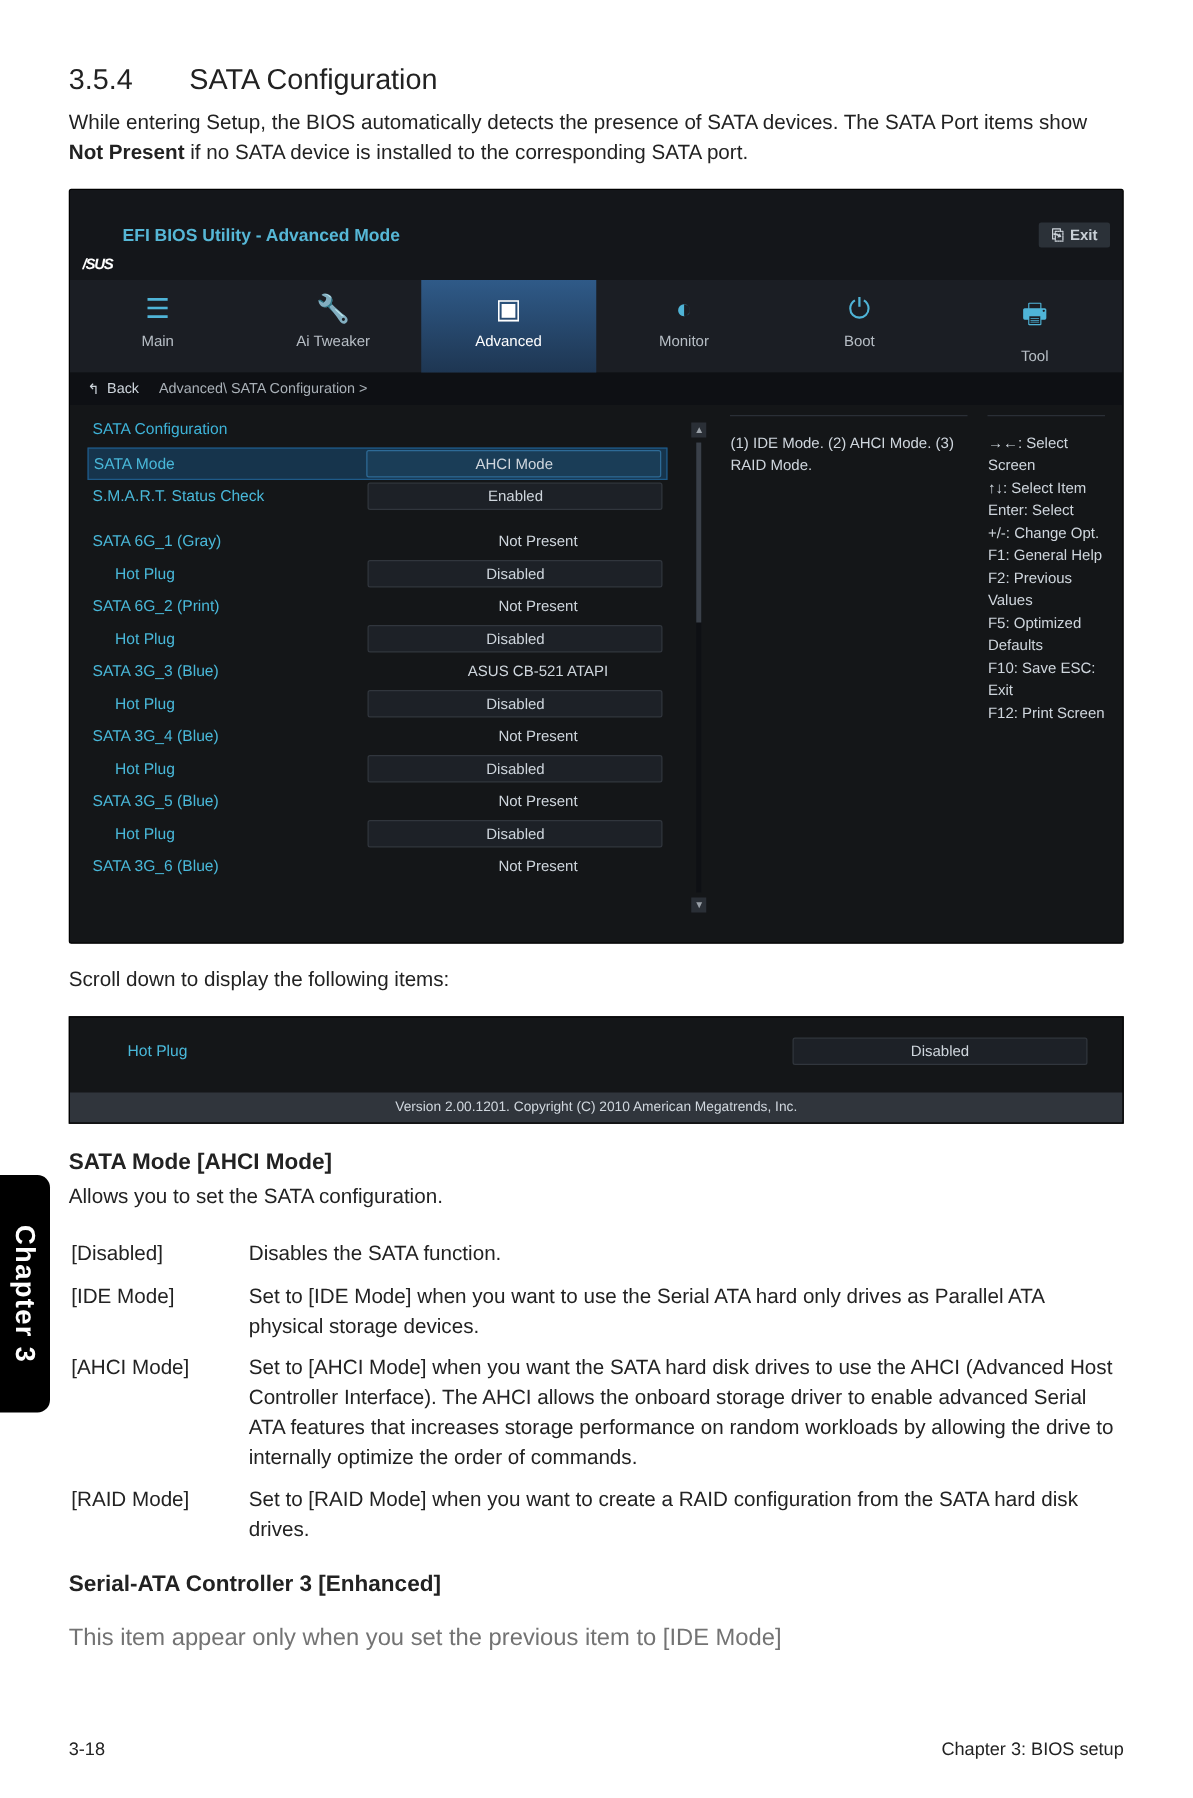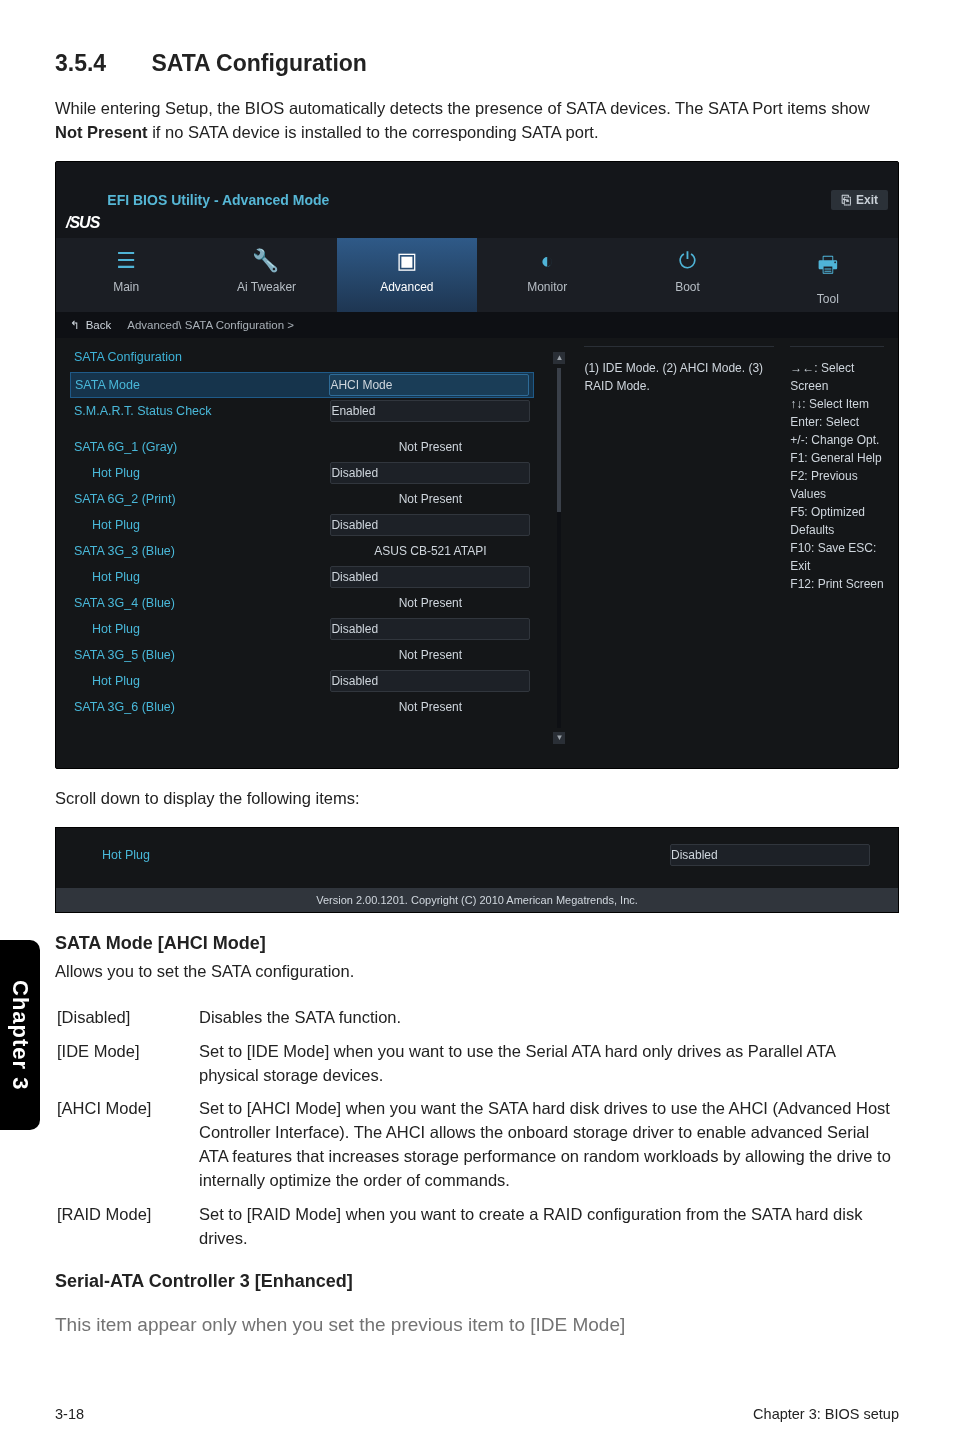--- a/index.html
+++ b/index.html
@@ -1,45 +1,45 @@
 <!DOCTYPE html>
 <html><head>
   <meta charset="utf-8">
   <style>
     * { margin:0; padding:0; box-sizing:border-box; font-family:Arial,Helvetica,sans-serif; }
     body { background:#fff; color:#333; width:954px; }
     .page { padding:50px 55px 40px 55px; }
-    .h-section { font-size:23px; font-weight:bold; margin-bottom:20px; color:#222; }
+    .h-section { font-size:23px; font-weight:normal; margin-bottom:10px; color:#222; }
     .h-section .num { display:inline-block; width:90px; }
     .body-text { font-size:16.5px; line-height:1.45; margin-bottom:16px; color:#222; }
     .bold { font-weight:bold; }
 
     .bios-window { background:#141618; border:1px solid #000; border-radius:2px; overflow:hidden; font-size:12px; color:#a9b0b7; }
     .bios-titlebar { display:flex; align-items:center; justify-content:space-between; padding:6px 10px; background:#14161a; color:#56b7d6; font-weight:bold; }
     .bios-title-left { display:flex; align-items:center; gap:8px; font-size:14px; }
-    .asus-logo { font-style:italic; font-weight:900; letter-spacing:-1px; color:#fff; font-size:16px;margin-top:46px; }
+    .asus-logo { font-style:italic; font-weight:900; letter-spacing:-1px; color:#fff; font-size:12px;margin-top:46px; }
     .exit-btn { display:flex; align-items:center; gap:5px; background:#2b3138; padding:3px 10px; border-radius:2px; color:#c9d0d7; font-size:12px; }
     .tabs { display:flex; background:#1b1e24; }
     .tab { flex:1; text-align:center; padding:10px 0 6px 0; display:flex; flex-direction:column; align-items:center; gap:6px; color:#b7bec5; }
     .tab.active { background:linear-gradient(#2f5a88,#1e3652); color:#fff; }
     .tab-icon { font-size:22px; color:#4fb4d7; }
     .tab.active .tab-icon { color:#fff; }
     .tab-label { font-size:12px; }
     .crumb { background:#0e1014; padding:6px 14px; display:flex; align-items:center; gap:16px; font-size:11.5px; }
     .back-btn { display:flex; align-items:center; gap:6px; color:#cfd6dd; }
     .body-area { display:flex; padding:8px 14px 18px 14px; gap:18px; min-height:430px; }
     .left-col { flex:1.55; }
     .right-col { flex:1; display:flex; flex-direction:row; gap:16px; font-size:12px; color:#cfd6dd; }
     .right-box { border-top:1px solid #2a2f36; padding-top:12px; line-height:1.5; }
     .heading-row { color:#3eb3d8; font-size:12.5px; padding:4px 4px 8px 4px; }
     .row { display:flex; align-items:center; justify-content:space-between; padding:2px 4px; height:26px; }
     .row.selected { background:#16344c; border:1px solid #1f5a88; }
     .row-label { color:#49b8d9; font-size:12.5px; }
     .row.indent .row-label { padding-left:18px; }
-    .val-box { background:#1d2127; border:1px solid #31363d; border-radius:2px; width:200px; padding:3px 0; text-align:left; color:#cfd6dd; font-size:12px; }
+    .val-box { background:#1d2127; border:1px solid #31363d; border-radius:2px; width:236px; padding:3px 0; text-align:center; color:#cfd6dd; font-size:12px; }
     .val-box.sel { background:#1a3d57; border-color:#2e6b97; }
     .val-plain { width:200px; text-align:center; color:#cfd6dd; font-size:12px; }
     .scroll-col { width:14px; display:flex; flex-direction:column; align-items:center; justify-content:space-between; padding:6px 0; }
     .scroll-btn { width:12px; height:12px; background:#2a2f36; color:#9aa1a8; font-size:8px; display:flex; align-items:center; justify-content:center; }
     .scroll-track { flex:1; width:4px; background:#0e1014; margin:4px 0; position:relative; }
     .scroll-thumb { position:absolute; top:0; width:4px; height:40%; background:#3a4049; }
 
     .snippet { background:#141618; border:1px solid #000; overflow:hidden; font-size:12px; margin-bottom:20px; }
     .snippet-body { padding:14px 24px 20px 24px; }
     .snippet .row-label { color:#49b8d9; }

